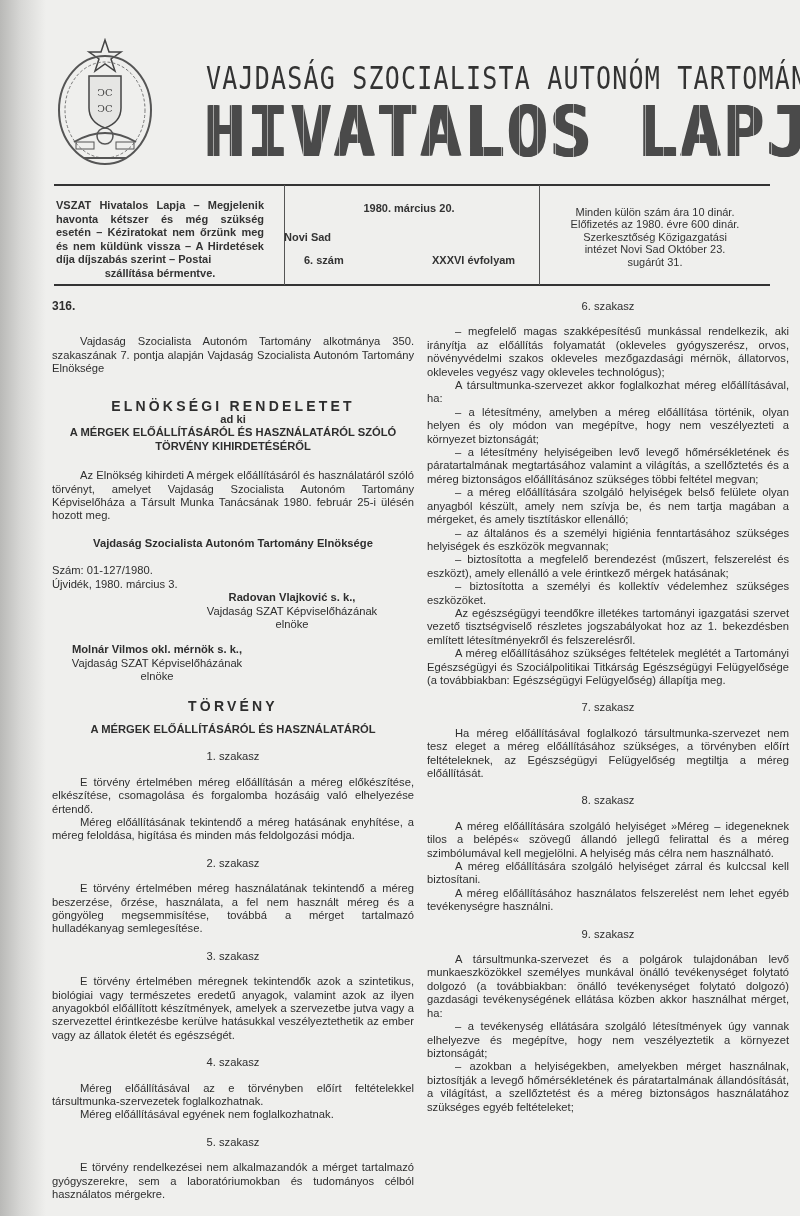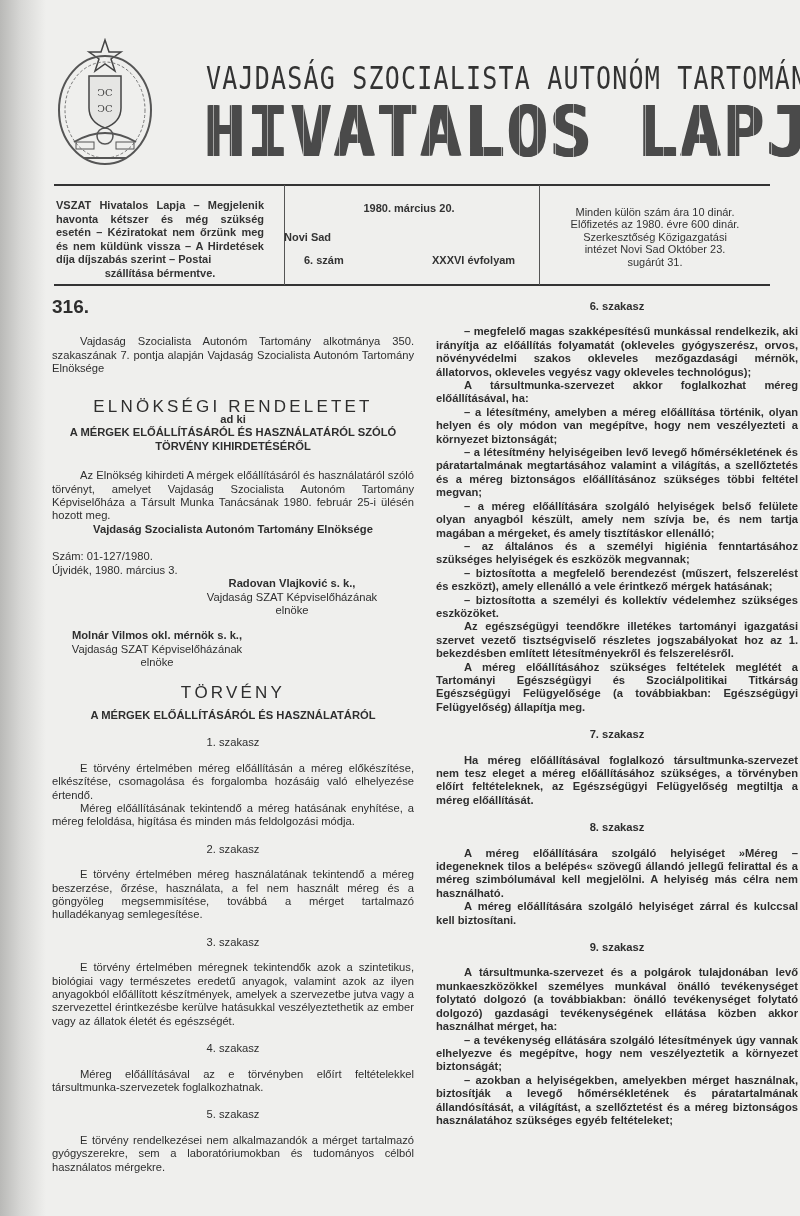--- a/index.html
+++ b/index.html
@@ -46,28 +46,28 @@
   .box-mid .place { position: absolute; left: 0; top: 32px; width: 250px; text-align: left; }
   .box-mid .num { position: absolute; left: 20px; top: 55px; }
   .box-mid .vol { position: absolute; left: 148px; top: 55px; }
   .box-right {
     position: absolute; left: 540px; top: 206px; width: 230px;
     font-size: 11px; line-height: 12.4px; text-align: center; color: #333;
   }
   
   .col { position: absolute; top: 300px; width: 362px; font-size: 11.2px; line-height: 13.4px; color: #2e2e2e; }
   .col.left { left: 52px; }
-  .col.right { left: 436px; font-weight: bold; }
+  .col.right { left: 427px; }
   .p { text-align: justify; text-indent: 28px; margin: 0; }
   .dash { text-indent: 28px; }
   .center { text-align: center; }
   .bold { font-weight: bold; }
   .sec { text-align: center; margin: 14px 0 12px 0; }
-  .docnum { font-size: 19px; font-weight: bold; margin: 0 0 22px 0; }
-  .spaced { letter-spacing: 3.2px; font-weight: normal; font-size: 17px; }
+  .docnum { font-size: 12px; font-weight: bold; margin: 0 0 22px 0; }
+  .spaced { letter-spacing: 3.2px; font-weight: bold; font-size: 14px; }
 </style>
 </head>
 <body>
 
 <div class="left-shadow"></div>
 
 <header>
   <svg class="emblem" viewBox="0 0 102 132">
     <polygon points="51,2 55,14 67,14 57,21 61,33 51,26 41,33 45,21 35,14 47,14" fill="none" stroke="#444" stroke-width="1.5"></polygon>
     <ellipse cx="51" cy="72" rx="46" ry="54" fill="none" stroke="#555" stroke-width="2"></ellipse>
@@ -116,21 +116,21 @@
   <div class="docnum">316.</div>
   <p class="p">Vajdaság Szocialista Autonóm Tartomány alkotmánya 350. szakaszának 7. pontja alapján Vajdaság Szocialista Autonóm Tartomány Elnöksége</p>
 
   <div class="center spaced" style="margin-top:24px;">ELNÖKSÉGI RENDELETET</div>
   <div class="center bold">ad ki</div>
   <div class="center bold">A MÉRGEK ELŐÁLLÍTÁSÁRÓL ÉS HASZNÁLATÁRÓL SZÓLÓ</div>
   <div class="center bold">TÖRVÉNY KIHIRDETÉSÉRŐL</div>
 
   <p class="p" style="margin-top:16px;">Az Elnökség kihirdeti A mérgek előállításáról és használatáról szóló törvényt, amelyet Vajdaság Szocialista Autonóm Tartomány Képviselőháza a Társult Munka Tanácsának 1980. február 25-i ülésén hozott meg.</p>
 
-  <div class="center bold" style="">Vajdaság Szocialista Autonóm Tartomány Elnöksége</div>
+  <div class="center bold" style="margin-top:14px;">Vajdaság Szocialista Autonóm Tartomány Elnöksége</div>
 
   <div style="margin-top:14px;">Szám: 01-127/1980.</div>
   <div>Újvidék, 1980. március 3.</div>
 
   <div style="margin-left:145px; text-align:center; width:190px;">
     <div class="bold">Radovan Vlajković s. k.,</div>
     <div>Vajdaság SZAT Képviselőházának</div>
     <div>elnöke</div>
   </div>
 
@@ -148,20 +148,21 @@
   <p class="p">Méreg előállításának tekintendő a méreg hatásának enyhítése, a méreg feloldása, higítása és minden más feldolgozási módja.</p>
 
   <div class="sec">2. szakasz</div>
   <p class="p">E törvény értelmében méreg használatának tekintendő a méreg beszerzése, őrzése, használata, a fel nem használt méreg és a göngyöleg megsemmisítése, továbbá a mérget tartalmazó hulladékanyag semlegesítése.</p>
 
   <div class="sec">3. szakasz</div>
   <p class="p">E törvény értelmében méregnek tekintendők azok a szintetikus, biológiai vagy természetes eredetű anyagok, valamint azok az ilyen anyagokból előállított készítmények, amelyek a szervezetbe jutva vagy a szervezettel érintkezésbe kerülve hatásukkal veszélyeztethetik az ember vagy az állatok életét és egészségét.</p>
 
   <div class="sec">4. szakasz</div>
   <p class="p">Méreg előállításával az e törvényben előírt feltételekkel társultmunka-szervezetek foglalkozhatnak.</p>
+  <p class="p">Méreg előállításával egyének nem foglalkozhatnak.</p>
 
   <div class="sec">5. szakasz</div>
   <p class="p">E törvény rendelkezései nem alkalmazandók a mérget tartalmazó gyógyszerekre, sem a laboratóriumokban és tudományos célból használatos mérgekre.</p>
 </article>
 
 <article class="col right">
   <div class="sec" style="margin-top:0;">6. szakasz</div>
   <p class="p dash">– megfelelő magas szakképesítésű munkással rendelkezik, aki irányítja az előállítás folyamatát (okleveles gyógyszerész, orvos, növényvédelmi szakos okleveles mezőgazdasági mérnök, állatorvos, okleveles vegyész vagy okleveles technológus);</p>
   <p class="p">A társultmunka-szervezet akkor foglalkozhat méreg előállításával, ha:</p>
   <p class="p dash">– a létesítmény, amelyben a méreg előállítása történik, olyan helyen és oly módon van megépítve, hogy nem veszélyezteti a környezet biztonságát;</p>
@@ -172,18 +173,19 @@
   <p class="p dash">– biztosította a személyi és kollektív védelemhez szükséges eszközöket.</p>
   <p class="p">Az egészségügyi teendőkre illetékes tartományi igazgatási szervet vezető tisztségviselő részletes jogszabályokat hoz az 1. bekezdésben említett létesítményekről és felszerelésről.</p>
   <p class="p">A méreg előállításához szükséges feltételek meglétét a Tartományi Egészségügyi és Szociálpolitikai Titkárság Egészségügyi Felügyelősége (a továbbiakban: Egészségügyi Felügyelőség) állapítja meg.</p>
 
   <div class="sec">7. szakasz</div>
   <p class="p">Ha méreg előállításával foglalkozó társultmunka-szervezet nem tesz eleget a méreg előállításához szükséges, a törvényben előírt feltételeknek, az Egészségügyi Felügyelőség megtiltja a méreg előállítását.</p>
 
   <div class="sec">8. szakasz</div>
   <p class="p">A méreg előállítására szolgáló helyiséget »Méreg – idegeneknek tilos a belépés« szövegű állandó jellegű felirattal és a méreg szimbólumával kell megjelölni. A helyiség más célra nem használható.</p>
   <p class="p">A méreg előállítására szolgáló helyiséget zárral és kulccsal kell biztosítani.</p>
+  <p class="p">A méreg előállításához használatos felszerelést nem lehet egyéb tevékenységre használni.</p>
 
   <div class="sec">9. szakasz</div>
   <p class="p">A társultmunka-szervezet és a polgárok tulajdonában levő munkaeszközökkel személyes munkával önálló tevékenységet folytató dolgozó (a továbbiakban: önálló tevékenységet folytató dolgozó) gazdasági tevékenységének ellátása közben akkor használhat mérget, ha:</p>
   <p class="p dash">– a tevékenység ellátására szolgáló létesítmények úgy vannak elhelyezve és megépítve, hogy nem veszélyeztetik a környezet biztonságát;</p>
   <p class="p dash">– azokban a helyiségekben, amelyekben mérget használnak, biztosítják a levegő hőmérsékletének és páratartalmának állandósítását, a világítást, a szellőztetést és a méreg biztonságos használatához szükséges egyéb feltételeket;</p>
 </article>
 
 </body></html>

